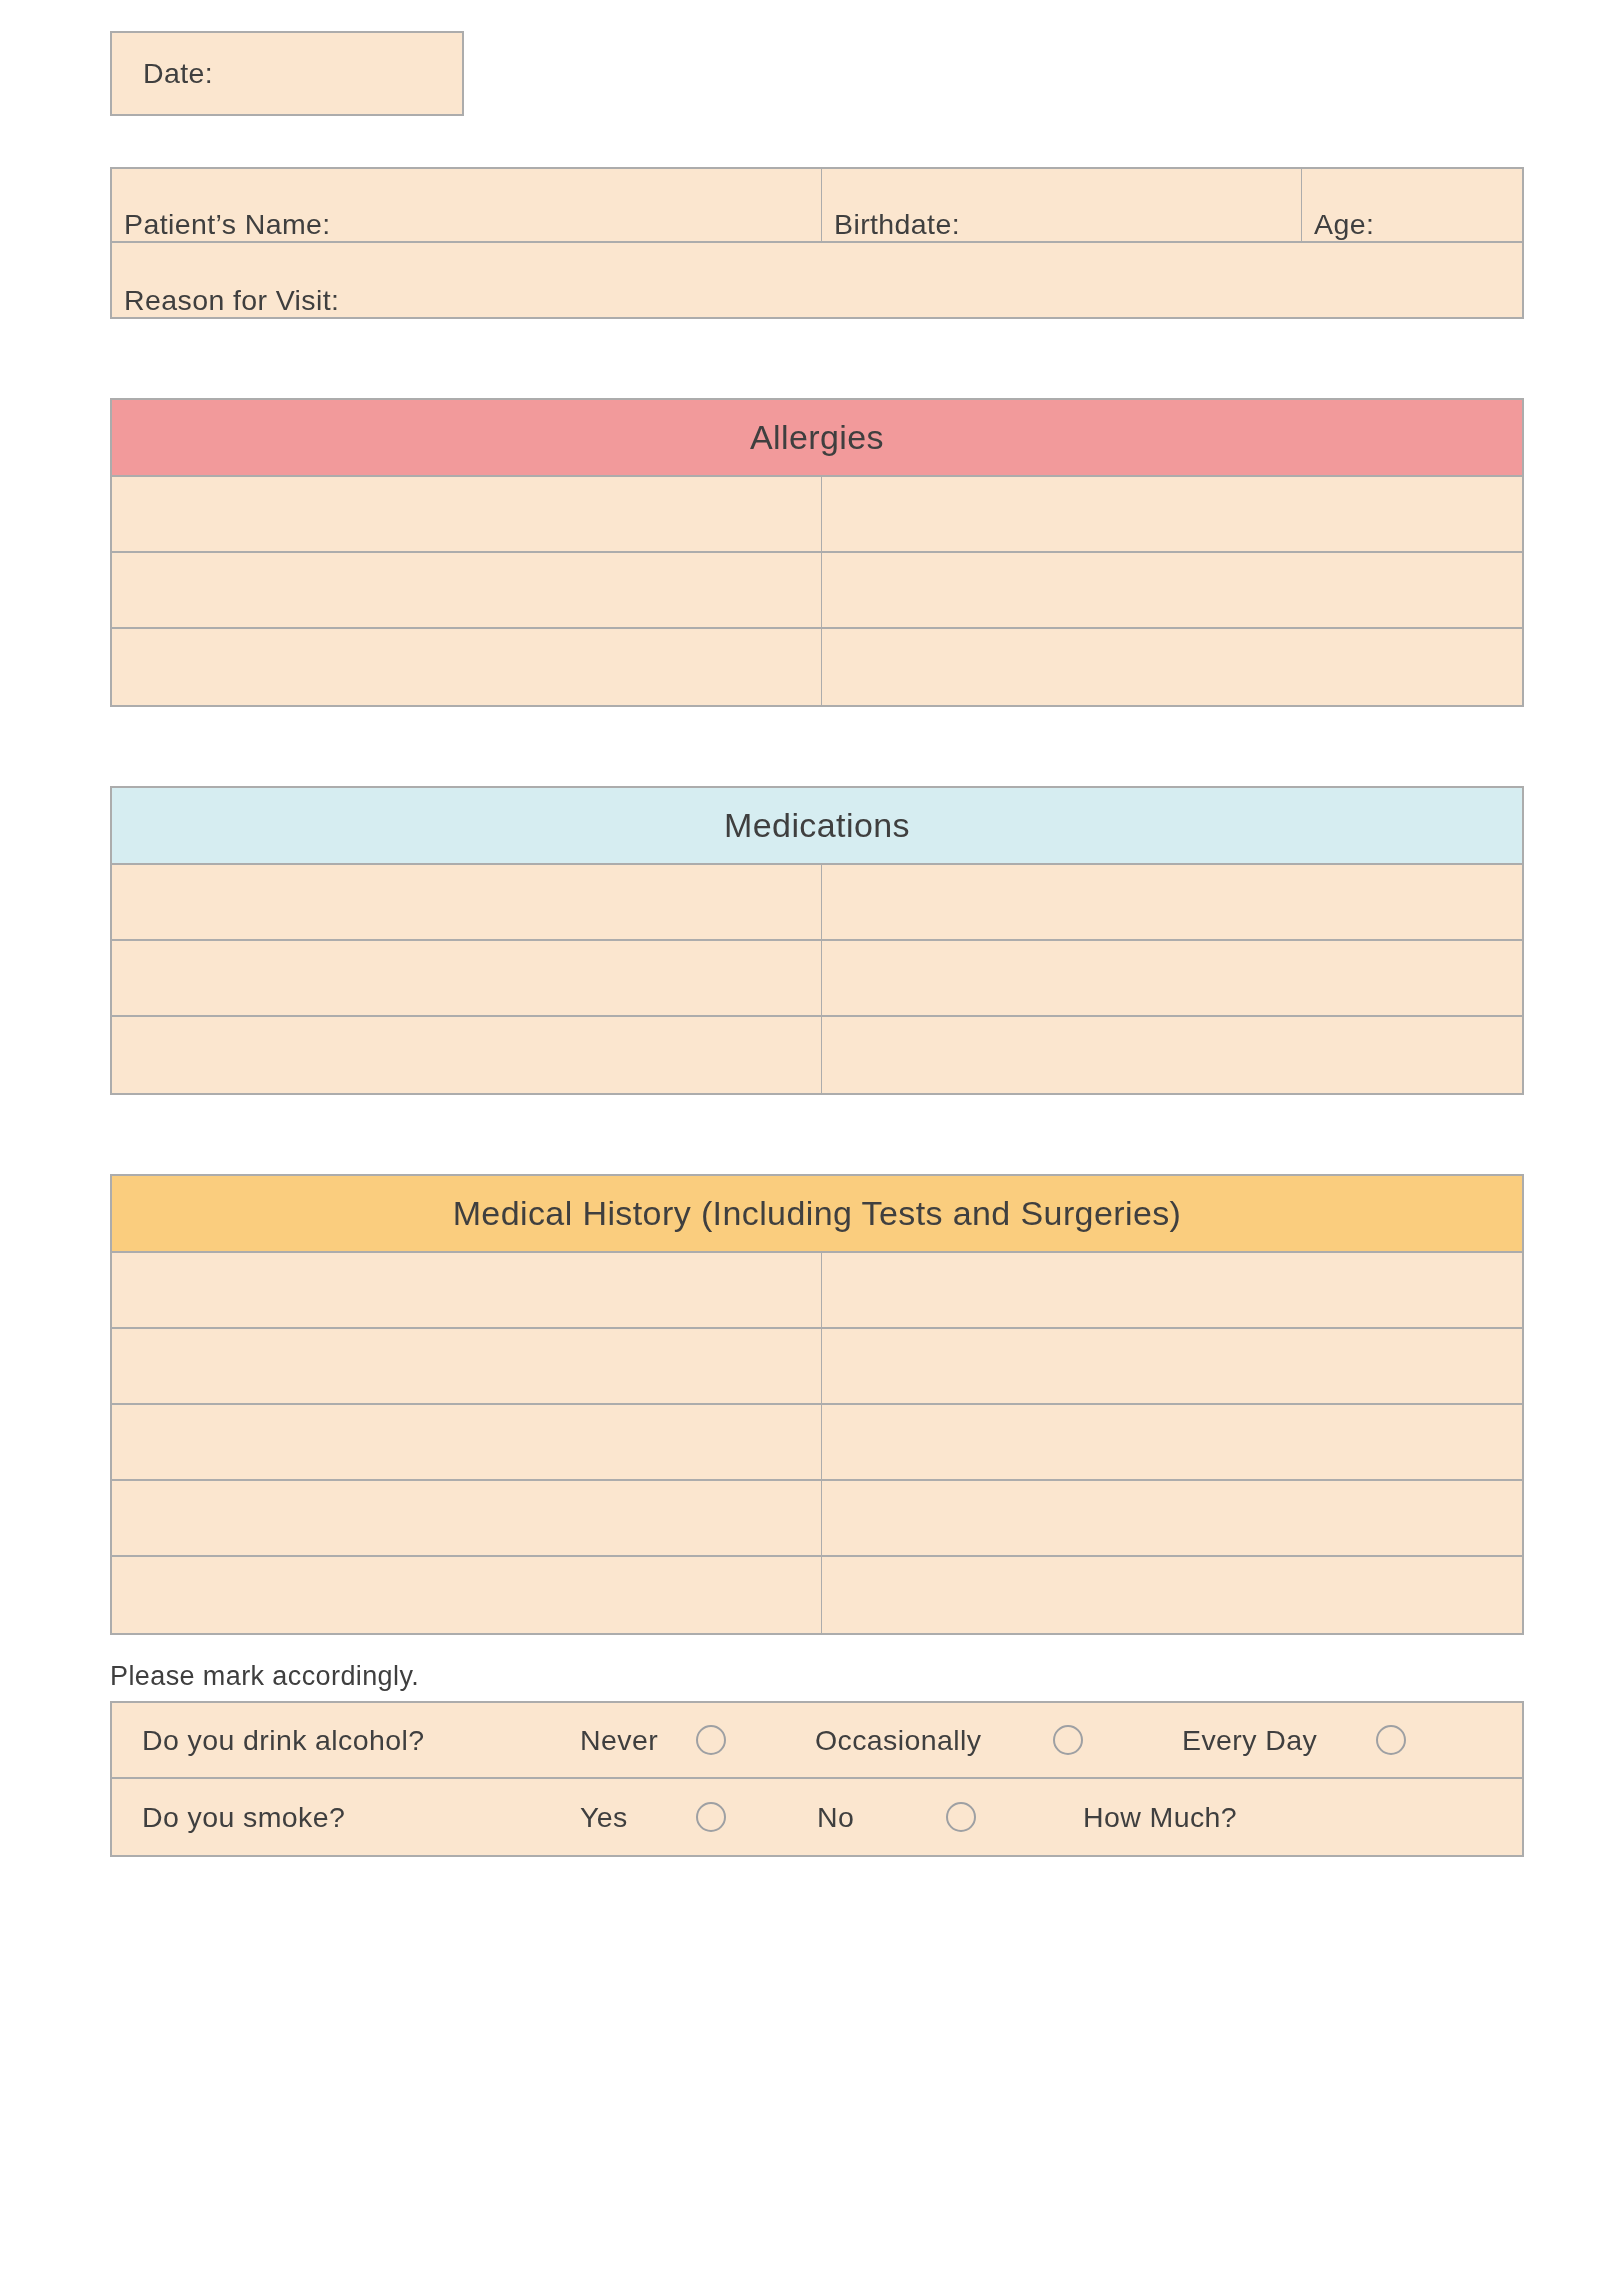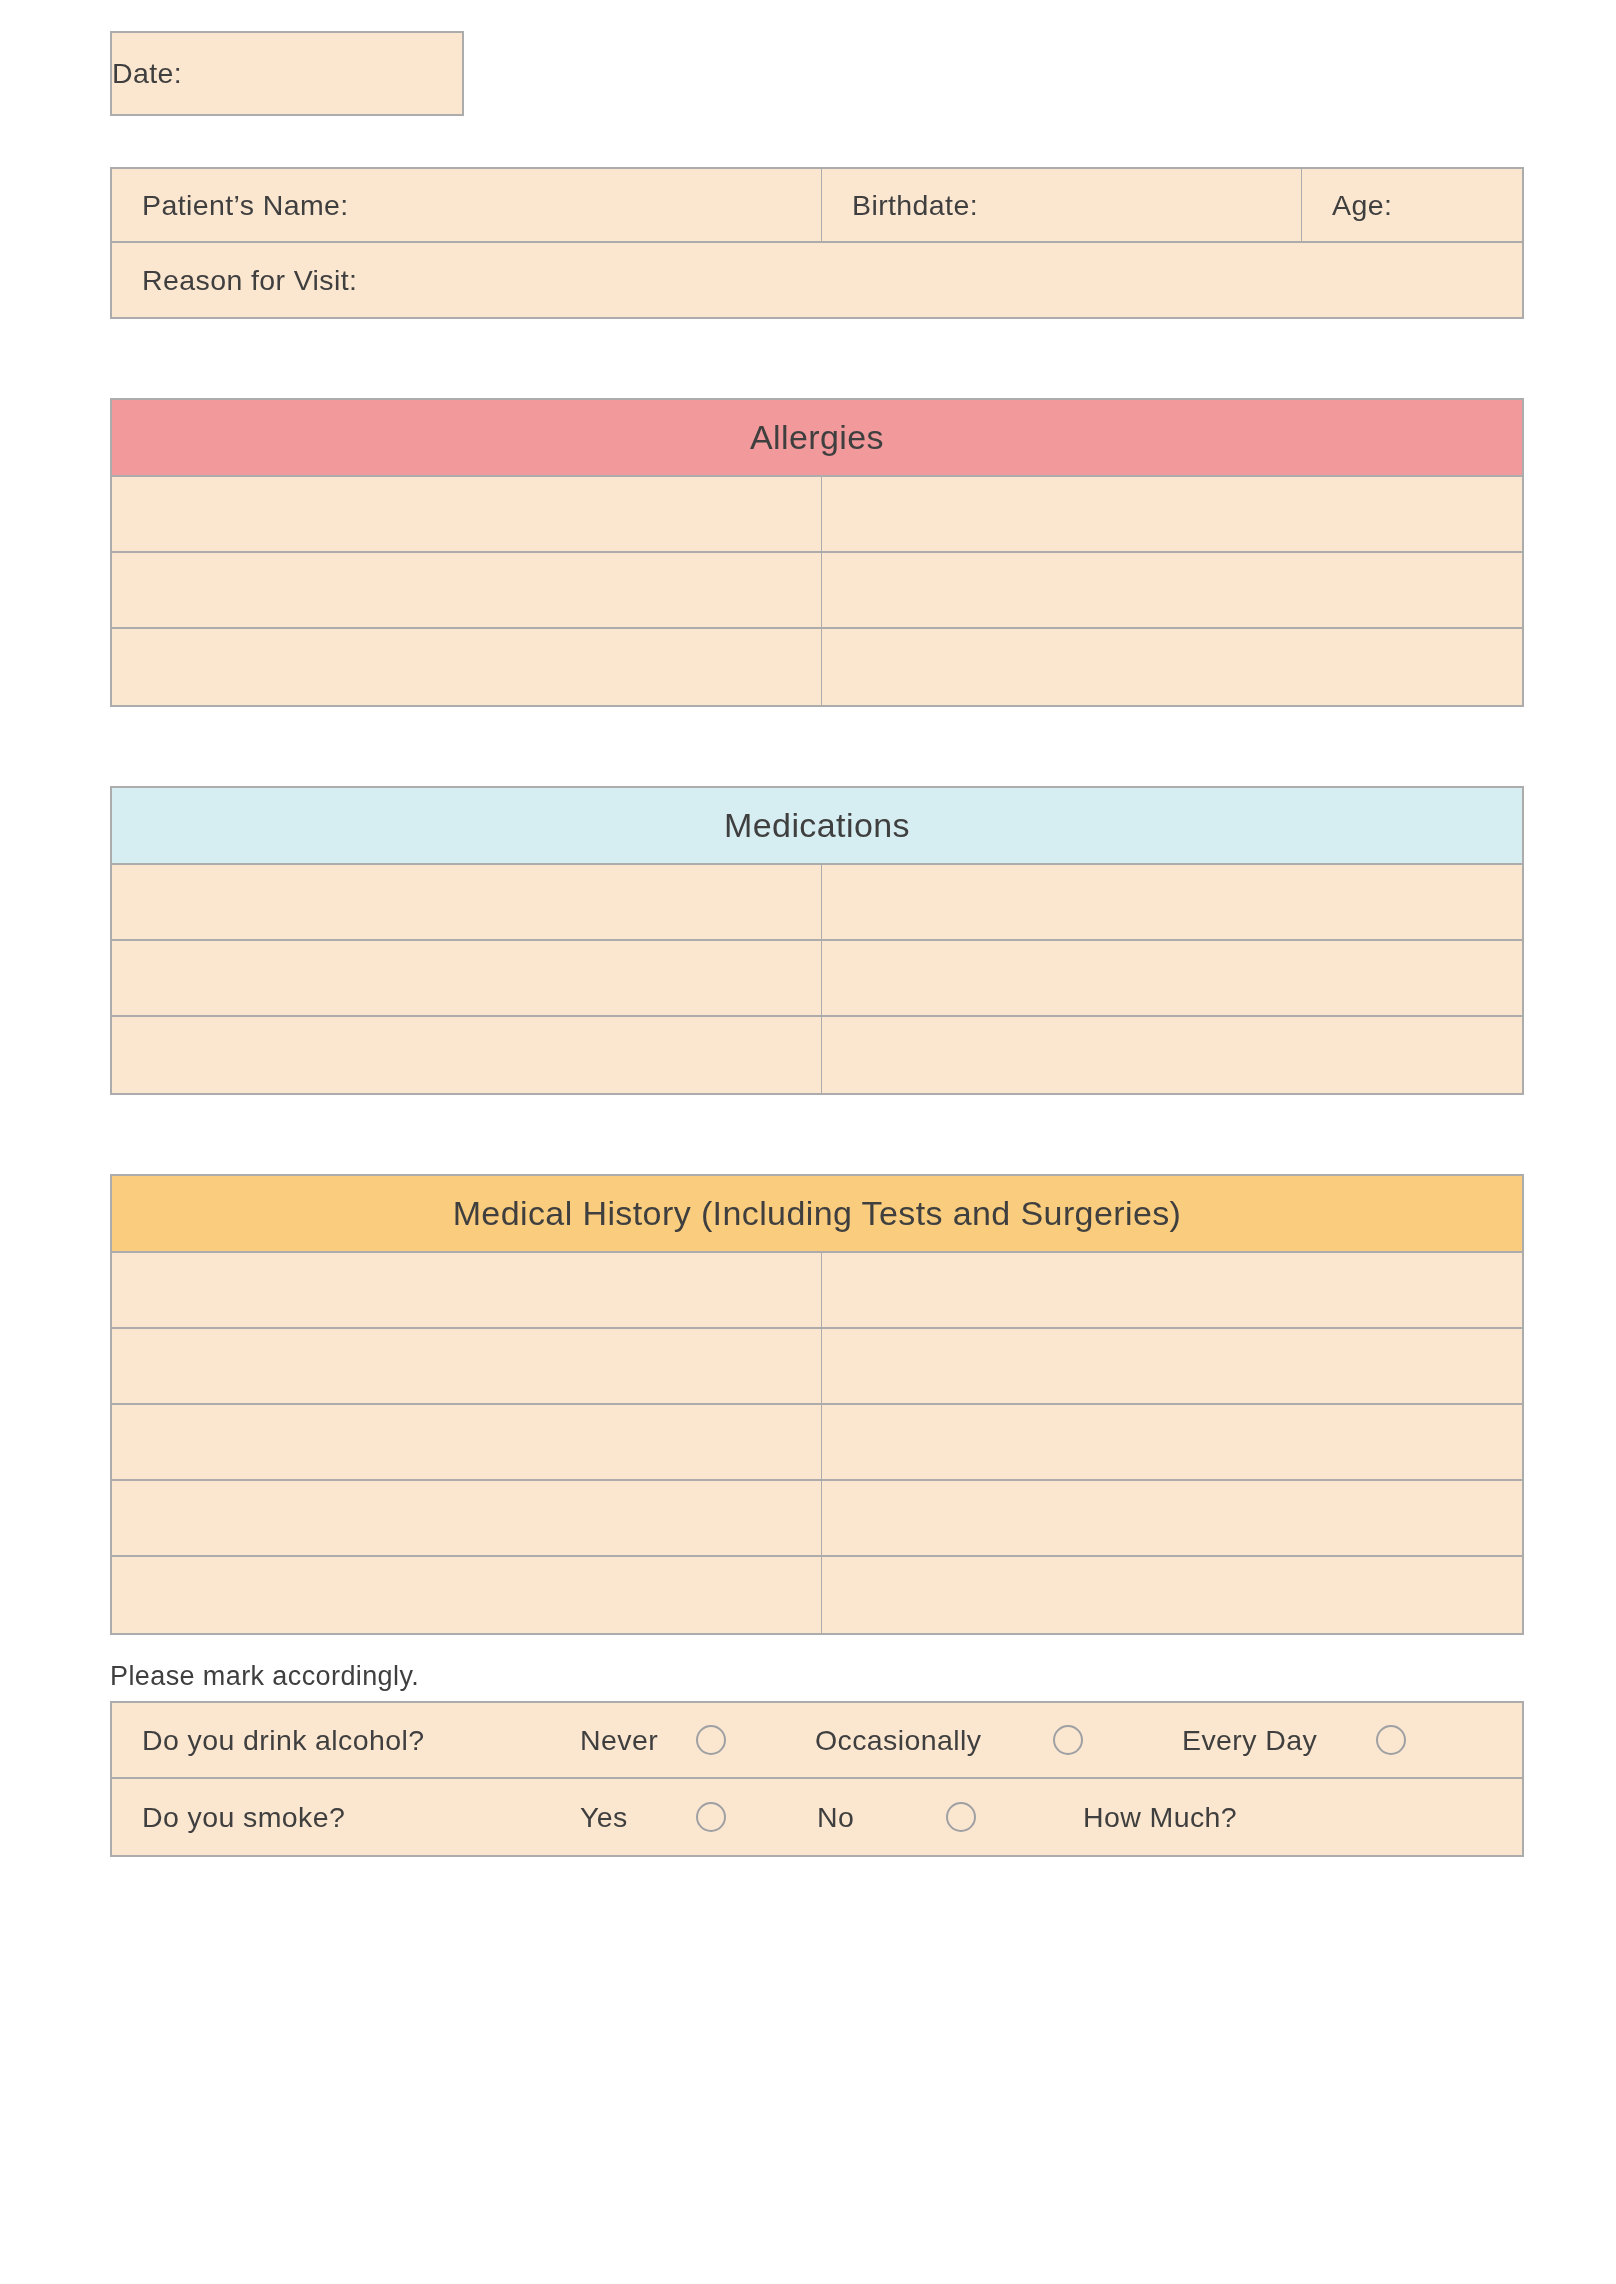--- a/index.html
+++ b/index.html
@@ -37,36 +37,37 @@
     color: #3c3c3c;
   }
 
   
   .date-box {
     margin-top: 31px;
     width: 354px;
     height: 85px;
     display: flex;
     align-items: center;
+    padding-left: 31px;
     font-size: 28.5px;
     letter-spacing: 0.4px;
   }
 
   
   .info-table { margin-top: 51px; }
   .info-row {
     display: flex;
     height: 74px;
     border-bottom: 2.8px solid #acacac;
   }
   .info-row:last-child { border-bottom: none; }
   .cell {
     display: flex;
-    align-items: center;
-    padding-left: 30px;
+    align-items: flex-end;
+    padding-left: 12px;
     font-size: 28.5px;
     letter-spacing: 0.4px;
     height: 100%;
   }
   .v-div { border-right: 1.8px solid #acacac; }
   .w-name  { width: 710px; }
   .w-birth { width: 480px; }
   .w-rest  { flex: 1; }
 
   

